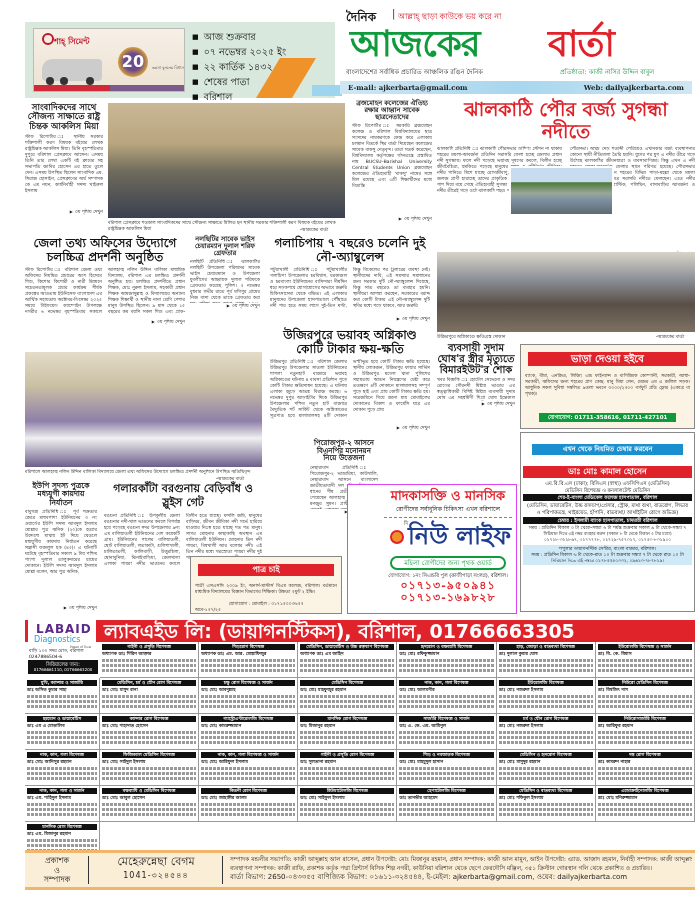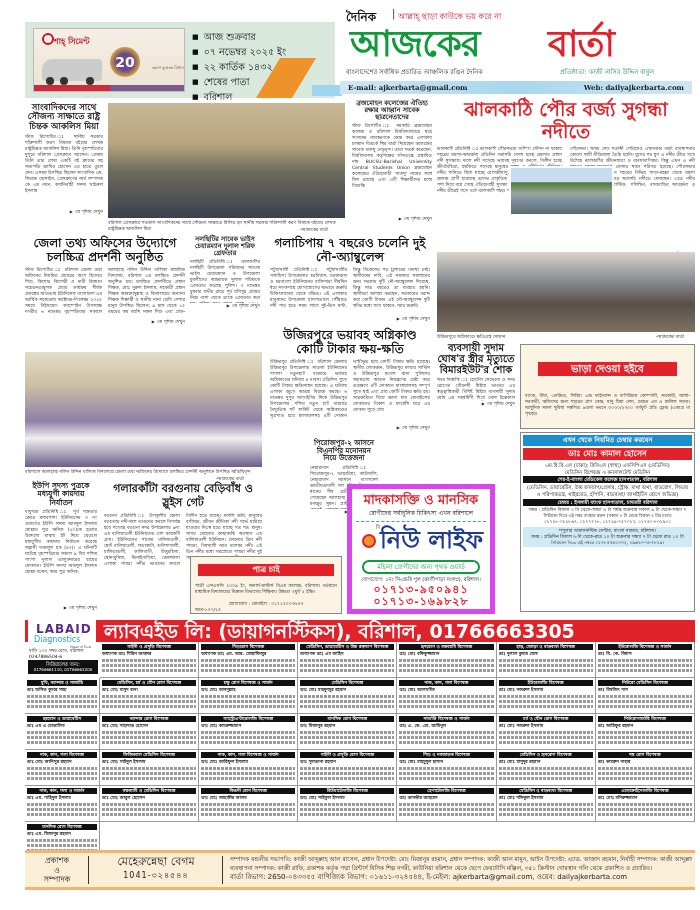--- a/index.html
+++ b/index.html
@@ -7,21 +7,21 @@
   body { font-family: "DejaVu Sans", sans-serif; color: #111; position: relative; }
   .abs { position: absolute; }
 
   
   .mast-left { left: 25px; top: 22px; width: 310px; height: 76px; background: #d8e8dc; }
   .mast-ad { left: 33px; top: 28px; width: 152px; height: 64px; background: linear-gradient(180deg,#f5efe6 0%,#efe5d6 80%); border: 1px solid #bbb; overflow: hidden; }
   .mast-ad .brand { position: absolute; left: 20px; top: 6px; font-size: 8px; color: #c0152a; font-weight: bold; }
   .mast-ad .logo-ring { position: absolute; left: 8px; top: 4px; width: 12px; height: 12px; border-radius: 50%; border: 2px solid #c0152a; }
   .mast-ad .truck { position: absolute; left: 8px; top: 30px; width: 60px; height: 22px; background: #ccc; border-radius: 10px 4px 4px 4px; }
   .mast-ad .truck-wheel { position: absolute; top: 48px; width: 8px; height: 8px; border-radius: 50%; background: #333; }
-  .mast-ad .badge20 { position: absolute; left: 76px; top: 18px; width: 30px; height: 30px; border-radius: 50%; background: radial-gradient(circle,#6b4a8a 40%,#d6a03c 70%,#8a2a5a 100%); color:#fff; font-size: 14px; font-weight: bold; text-align: center; line-height: 30px; }
+  .mast-ad .badge20 { position: absolute; left: 84px; top: 18px; width: 30px; height: 30px; border-radius: 50%; background: radial-gradient(circle,#6b4a8a 40%,#d6a03c 70%,#8a2a5a 100%); color:#fff; font-size: 16px; font-weight: bold; text-align: center; line-height: 30px; }
   .mast-ad .tagline { position: absolute; left: 118px; top: 36px; font-size: 4px; color: #333; }
   .mast-ad .bar-red { position: absolute; left: 0; bottom: 0; width: 76px; height: 6px; background: #d02a3a; }
   .mast-ad .bar-purple { position: absolute; left: 76px; bottom: 0; width: 76px; height: 6px; background: #7d5a8c; }
   .mast-info { left: 192px; top: 30px; font-size: 9.5px; line-height: 13px; color: #111; }
   .mast-info li { list-style: none; }
   .mast-info li::before { content: "\25A0"; font-size: 7px; margin-right: 5px; position: relative; top: -1px; }
   .orange-slash { left: 256px; top: 58px; width: 60px; height: 40px; background: #f0922a; clip-path: polygon(40% 0,100% 0,60% 100%,0 100%); }
   .cyan-strip { left: 312px; top: 85px; width: 30px; height: 11px; background: #9dd4ee; }
 
   .daily-label { left: 346px; top: 8px; font-size: 12px; font-weight: bold; color: #111; font-family: "DejaVu Serif", serif; }
@@ -180,21 +180,21 @@
   <div class="cont" style="text-align:right">৩য় পৃষ্ঠায় দেখুন</div>
 </div>
 
 <div class="abs" style="left:437px;top:342px;width:78px;">
   <div class="hl" style="font-size:10px;">ব্যবসায়ী সুদাম ঘোষ'র স্ত্রীর মৃত্যুতে বিমারইউট'র শোক</div>
   <div class="body-text" style="margin-top:2px;height:24px;overflow:hidden;">খবর বিজ্ঞপ্তি ঃ হোটেল সেভেনো ও সদর রোডের গৌরনদী মিষ্টান্ন ভাণ্ডার এর স্বত্ত্বাধিকারী বিশিষ্ট মিষ্টান্ন ব্যবসায়ী সুদাম ঘোষ এর সহধর্মিণী শিপ্রা ঘোষ ইন্তেকাল করেছেন। তার মৃত্যুতে গভীর শোক</div>
   <div class="cont" style="text-align:right">৩য় পৃষ্ঠায় দেখুন</div>
 </div>
 
 <div class="abs box" style="left:520px;top:344px;width:175px;height:85px;background:#fbf3e4;">
-  <div class="red-band" style="margin:17px;font-size:10px;line-height:14px;">ভাড়া দেওয়া হইবে</div>
+  <div class="red-band" style="margin:7px;font-size:10px;line-height:14px;">ভাড়া দেওয়া হইবে</div>
   <div class="body-text" style="padding:0 4px;height:38px;overflow:hidden;">ব্যাংক, বীমা, এনজিও, লিজিং এন্ড ফাইন্যান্স ও বাণিজ্যিক কোম্পানী, সরকারী, আধা-সরকারী, অফিসের জন্য শহরের প্রাণ কেন্দ্র, মানু মিয়া লেন, মেজর এম এ জলিল সড়ক। আধুনিক সকল সুবিধা সম্বলিত ৯তলা ভবনে ৩০০০/২৫০০ বর্গফুট প্রতি ফ্লোর (একত্রে বা পৃথক)।</div>
   <div class="green-band" style="margin:2px 18px;font-size:5.5px;line-height:9px;">যোগাযোগ: 01711-358616, 01711-427101</div>
 </div>
 
 <div class="abs" style="left:25px;top:482px;width:72px;">
   <div class="hl" style="font-size:7.5px;">ইউপি সদস্য পুত্রকে মধ্যযুগী কায়দায় নির্যাতন</div>
   <div class="body-text" style="margin-top:2px;height:96px;overflow:hidden;">বাবুগঞ্জ প্রতিনিধি ঃ পূর্ব শত্রুতার জেরে মাধবপাশা ইউনিয়নের ৩ নং ওয়ার্ডের ইউপি সদস্য আবদুল ইসলাম মোল্লার পুত্র অনিক (২৫)কে হত্যার উদ্দেশ্যে মাথায় ইট দিয়ে থেতলে মধ্যযুগীয় কায়দায় নির্যাতন করেছে সন্ত্রাসী ফজলুল হক (৪৫)। এ ঘটনাটি ঘটেছে বৃহস্পতিবার সকাল ৯ টায় পশ্চিম পাংশা দুলাল তালুকদারের চায়ের দোকানে। ইউপি সদস্য আবদুল ইসলাম মোল্লা বলেন, আর পুত্র অনিক,</div>
   <div class="cont" style="text-align:right">৩য় পৃষ্ঠায় দেখুন</div>
 </div>
 
@@ -210,36 +210,36 @@
   <div class="cont" style="text-align:right">৩য় পৃষ্ঠায় দেখুন</div>
 </div>
 
 <div class="abs box" style="left:190px;top:556px;width:152px;height:58px;background:#fbf3e4;">
   <div class="red-band" style="margin:7px;font-size:8px;line-height:12px;">পাত্র চাই</div>
   <div class="body-text" style="padding:0 4px;height:18px;overflow:hidden;">পাত্রী এসএসসি ২০০৯ ইং, অনার্স-মাস্টার্স বিএম কলেজ, বরিশাল। বর্তমানে মাধ্যমিক বিদ্যালয়ের বিজ্ঞান বিভাগের শিক্ষিকা। উচ্চতা ৫ফুট ২ ইঞ্চি।</div>
   <div class="caption" style="text-align:center;">যোগাযোগ : মোবাইল : ০১৭১৫০০৩৬৫৫</div>
   <div class="caption" style="padding-left:4px;">অবে-১৫৭/২৫</div>
 </div>
 
-<div class="abs" style="left:347px;top:484px;width:148px;height:130px;border:5px solid #d946ef;background:#fff;">
+<div class="abs" style="left:347px;top:484px;width:170px;height:130px;border:1px solid #d946ef;background:#fff;padding-left:32px;">
   <div style="font-size:13px;color:#e0232b;font-weight:bold;text-align:center;line-height:16px;margin-top:3px;">মাদকাসক্তি ও মানসিক</div>
   <div style="font-size:6px;text-align:center;border-bottom:1px dashed #2a9fd8;padding-bottom:2px;margin:0 4px;">রোগীদের সর্বাধুনিক চিকিৎসা এখন বরিশালে</div>
   <div style="position:relative;height:36px;">
     <span style="position:absolute;left:24px;top:2px;font-size:5px;">দি</span>
     <span style="position:absolute;left:10px;top:12px;width:14px;height:14px;border-radius:50%;background:#f0922a;border:2px solid #e0232b;"></span>
     <span style="position:absolute;left:28px;top:2px;font-size:24px;font-weight:bold;color:#1f3d8f;line-height:32px;">নিউ লাইফ</span>
   </div>
   <div style="margin:2px 10px;border:2px solid #0f9a3c;border-radius:8px;font-size:6.5px;color:#0f9a3c;text-align:center;line-height:10px;">মহিলা রোগীদের জন্য পৃথক ওয়ার্ড</div>
   <div style="font-size:5px;text-align:center;margin-top:2px;">যোগাযোগ: ১নং সিএন্ডবি পুল (কাজীপাড়া সংলগ্ন), বরিশাল।</div>
   <div style="font-size:11px;color:#e0232b;text-align:center;font-weight:bold;line-height:12px;letter-spacing:1px;">০১৭১৩-৯৫০৯৪১</div>
   <div style="font-size:11px;color:#e0232b;text-align:center;font-weight:bold;line-height:12px;letter-spacing:1px;">০১৭১৩-১৬৯৮২৮</div>
 </div>
 
 <div class="abs box" style="left:520px;top:432px;width:175px;height:180px;background:#fff;">
-  <div class="blue-band" style="margin:2px;font-size:6.5px;line-height:11px;">এখন থেকে নিয়মিত চেম্বার করবেন</div>
+  <div class="blue-band" style="margin:11px;font-size:6.5px;line-height:11px;">এখন থেকে নিয়মিত চেম্বার করবেন</div>
   <div class="red-band" style="margin:0 2px;font-size:8px;line-height:12px;">ডাঃ মোঃ কামাল হোসেন</div>
   <div style="font-size:5px;text-align:center;line-height:6.5px;margin-top:2px;">এম.বি.বি.এস (ঢাকা); বিসিএস (স্বাস্থ্য) এফসিপিএস (মেডিসিন)</div>
   <div style="font-size:5px;text-align:center;line-height:6.5px;">মেডিসিন বিশেষজ্ঞ ও কনসালটেন্ট মেডিসিন</div>
   <div class="black-band" style="margin:1px 2px;font-size:4.8px;line-height:7px;">শের-ই-বাংলা মেডিকেল কলেজ হাসপাতাল, বরিশাল</div>
   <div style="font-size:5px;text-align:center;line-height:6.5px;padding:0 4px;">(মেডিসিন, ডায়াবেটিস, উচ্চ রক্তচাপ/প্রেসার, স্ট্রোক, মাথা ব্যথা, বাতরোগ, লিভার ও পরিপাকতন্ত্র, থাইরয়েড, হাঁপানি, বাতব্যথা/ আর্থাইটিস রোগে অভিজ্ঞ)</div>
   <div class="black-band" style="margin:2px 2px 1px;font-size:4.8px;line-height:7px;">চেম্বার : ইসলামী ব্যাংক হাসপাতাল, চাদমারী বরিশাল</div>
   <div style="font-size:4.6px;text-align:center;line-height:6px;padding:0 4px;">সময় : প্রতিদিন বিকাল ৩ টা থেকে-সন্ধ্যা ৬ টা পর্যন্ত শুক্রবার সকাল ৯ টা থেকে-সন্ধ্যা ৭</div>
   <div style="font-size:4.2px;text-align:center;line-height:5.5px;">সিরিয়াল দিতে এই নম্বর ব্যবহার করুন (সকাল ৮ টা থেকে বিকাল ৫ টার মধ্যে)</div>
   <div style="font-size:4.4px;text-align:center;line-height:6px;">০১৭১৮-৩১১৮৬৭, ০১৭৭৭৭৮, ০১৭২৯-৭৫৭৩১৭, ০১৭৫৩-৮৩১৯০০</div>
   <div style="background:#cfe9f7;margin:2px;padding:1px 2px;">

